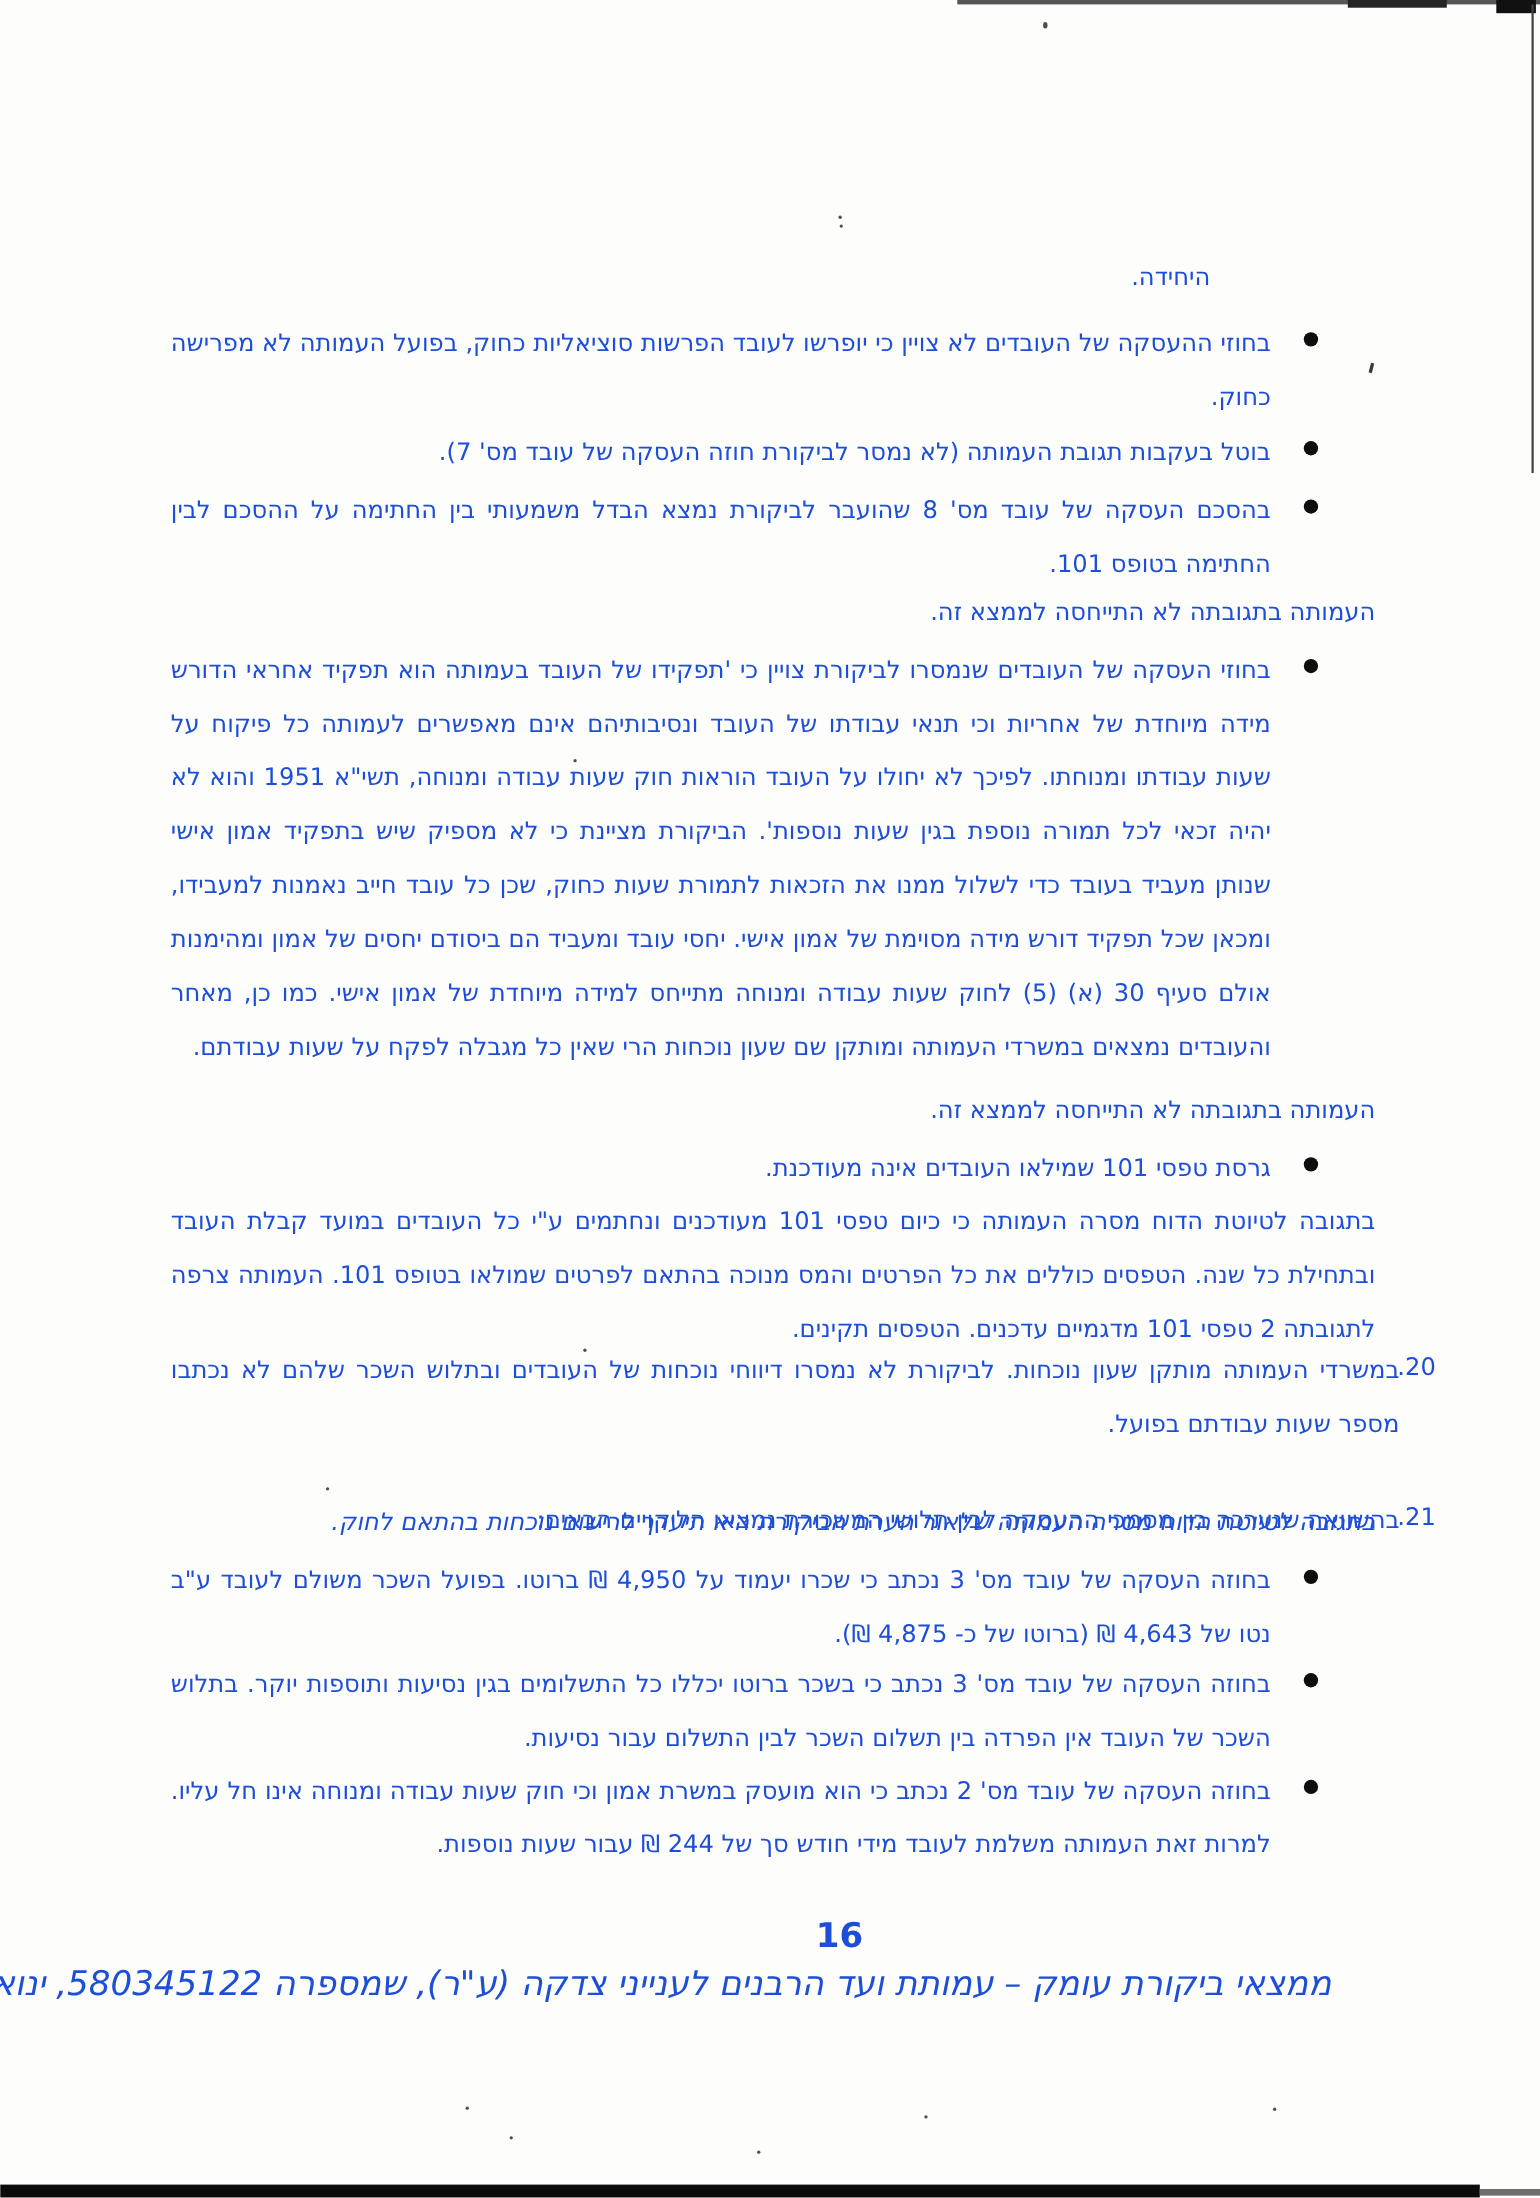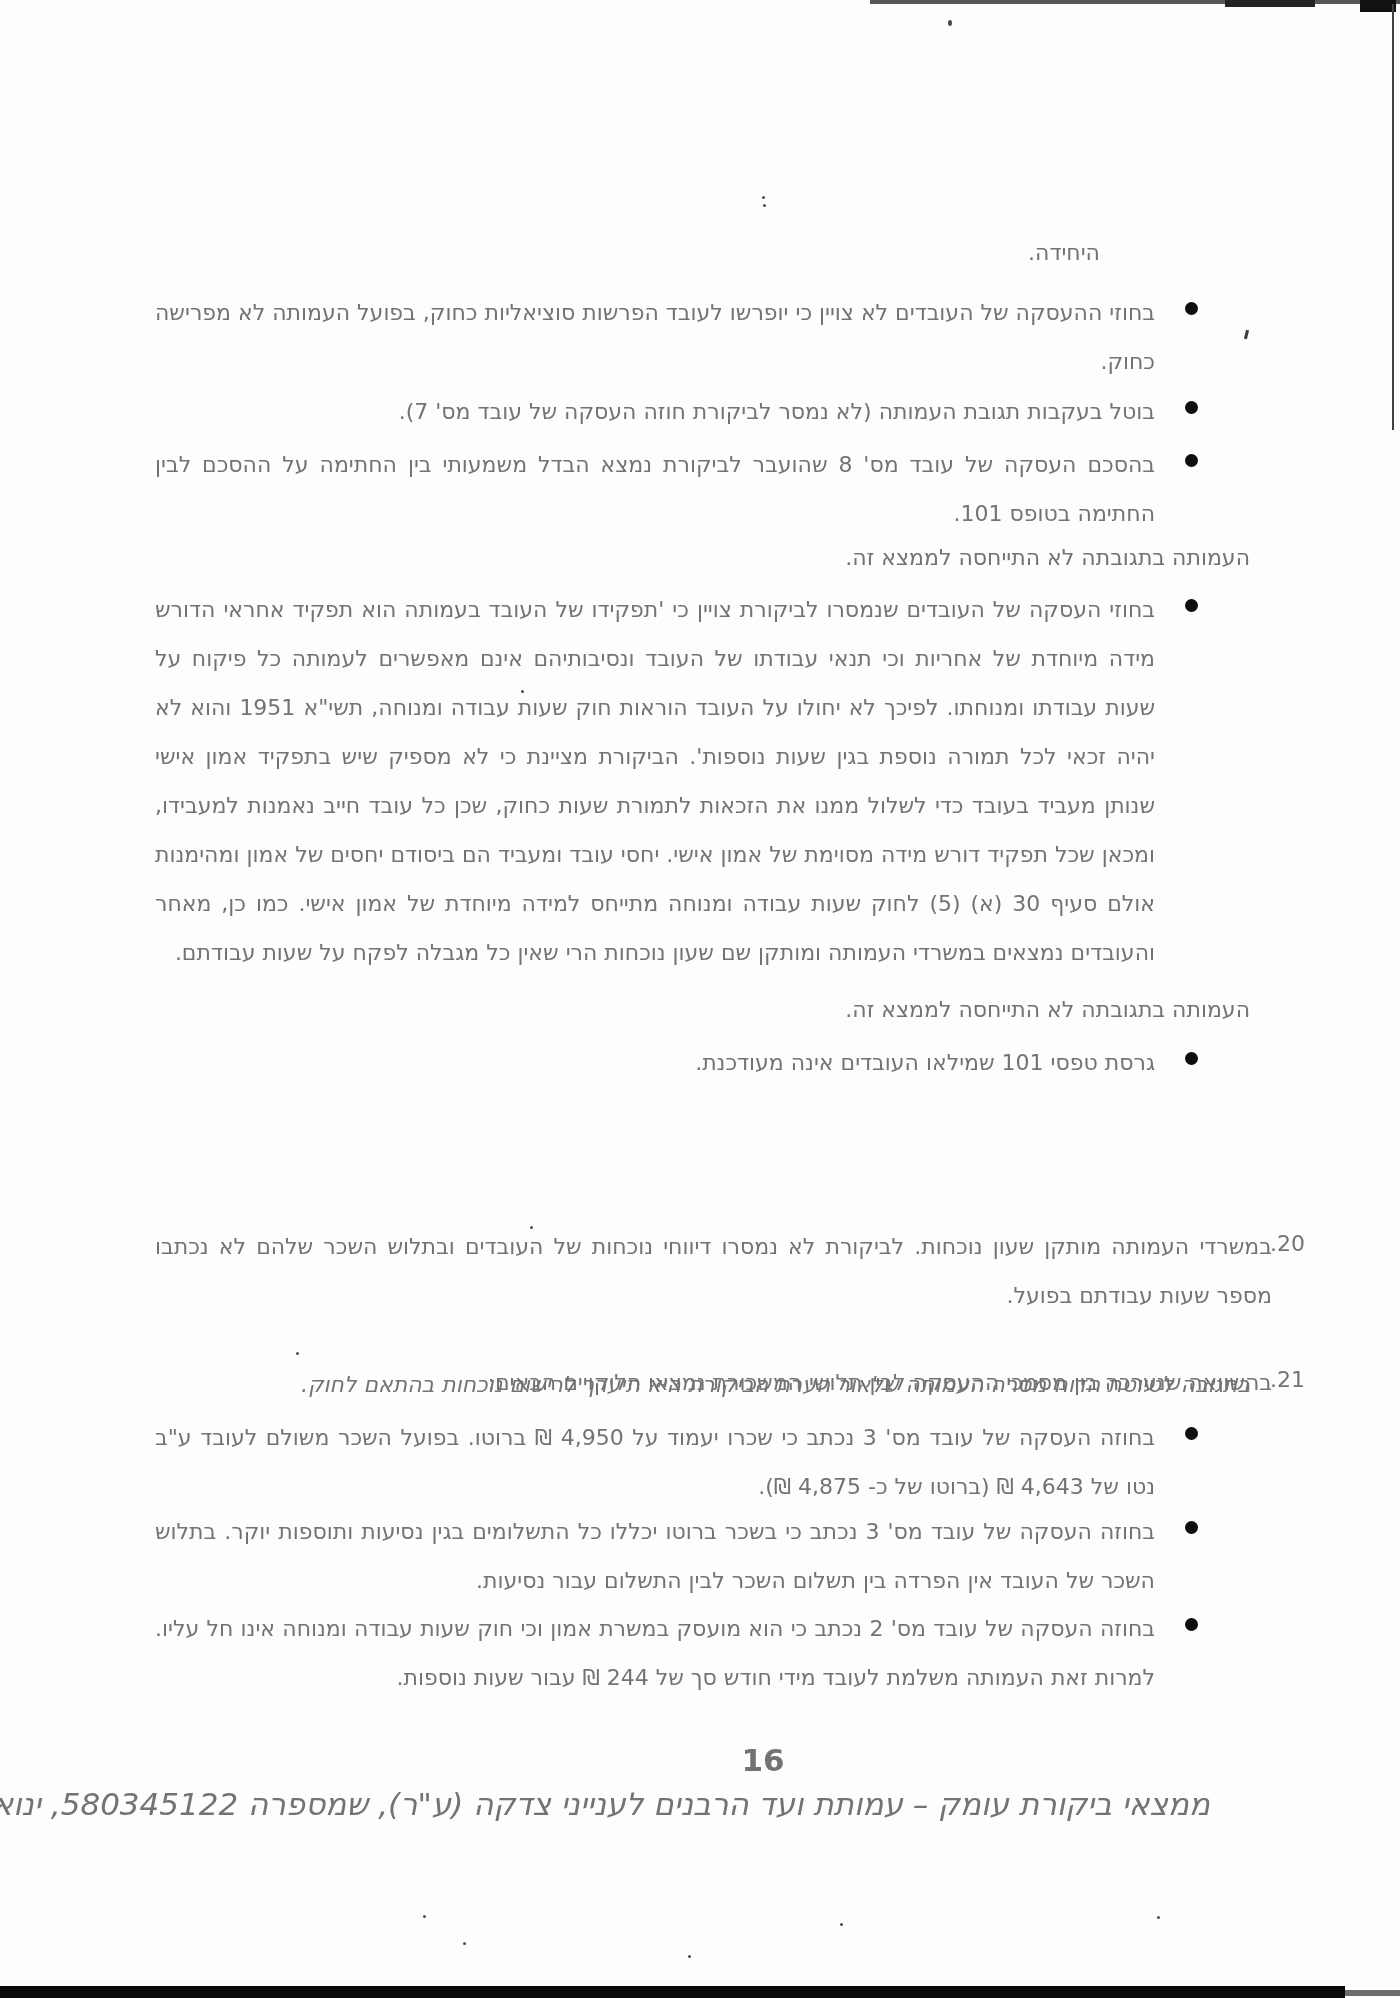--- a/index.html
+++ b/index.html
@@ -2,21 +2,21 @@
 <html lang="he"><head>
 <meta charset="utf-8">
 <style>
   html,body{margin:0;padding:0;background:#ffffff;}
   .page{
     position:relative;
     width:1400px;height:1998px;
     background:#fdfdfc;
     font-family:"DejaVu Sans",sans-serif;
     direction:rtl;
-    color:#737373;
+    color:#1d4ed8;
     overflow:hidden;
   }
   .txt{font-size:22px;line-height:49px;text-align:justify;text-justify:inter-word;}
   .single{text-align:right;}
   
   .bullet{position:absolute;right:200px;width:1045px;}
   .bullet .dot{
     position:absolute;right:2px;top:14px;
     width:13px;height:13px;border-radius:50%;background:#0e0e0e;
   }
@@ -95,20 +95,21 @@
     <div class="btxt txt">בחוזי העסקה של העובדים שנמסרו לביקורת צויין כי 'תפקידו של העובד בעמותה הוא תפקיד אחראי הדורש מידה מיוחדת של אחריות וכי תנאי עבודתו של העובד ונסיבותיהם אינם מאפשרים לעמותה כל פיקוח על שעות עבודתו ומנוחתו. לפיכך לא יחולו על העובד הוראות חוק שעות עבודה ומנוחה, תשי"א 1951 והוא לא יהיה זכאי לכל תמורה נוספת בגין שעות נוספות'. הביקורת מציינת כי לא מספיק שיש בתפקיד אמון אישי שנותן מעביד בעובד כדי לשלול ממנו את הזכאות לתמורת שעות כחוק, שכן כל עובד חייב נאמנות למעבידו, ומכאן שכל תפקיד דורש מידה מסוימת של אמון אישי. יחסי עובד ומעביד הם ביסודם יחסים של אמון ומהימנות אולם סעיף 30 (א) (5) לחוק שעות עבודה ומנוחה מתייחס למידה מיוחדת של אמון אישי. כמו כן, מאחר והעובדים נמצאים במשרדי העמותה ומותקן שם שעון נוכחות הרי שאין כל מגבלה לפקח על שעות עבודתם.</div>
   </div>
 
   <div class="flush txt single" style="top:985px;">העמותה בתגובתה לא התייחסה לממצא זה.</div>
 
   <div class="bullet" style="top:1038px;">
     <span class="dot"></span>
     <div class="btxt txt">גרסת טפסי 101 שמילאו העובדים אינה מעודכנת.</div>
   </div>
 
+  <div class="flush txt" style="top:1086px;">בתגובה לטיוטת הדוח מסרה העמותה כי כיום טפסי 101 מעודכנים ונחתמים ע"י כל העובדים במועד קבלת העובד ובתחילת כל שנה. הטפסים כוללים את כל הפרטים והמס מנוכה בהתאם לפרטים שמולאו בטופס 101. העמותה צרפה לתגובתה 2 טפסי 101 מדגמיים עדכנים. הטפסים תקינים.</div>
 
   <div class="numbered" style="top:1222px;">
     <span class="num">20.</span>
     <div class="ntxt txt">במשרדי העמותה מותקן שעון נוכחות. לביקורת לא נמסרו דיווחי נוכחות של העובדים ובתלוש השכר שלהם לא נכתבו מספר שעות עבודתם בפועל.</div>
   </div>
 
   <div class="flush txt single" style="top:1360px;font-style:italic;">בתגובה לטיוטת הדוח מסרה העמותה שלאור הערת הביקורת היא תיערך לרישום נוכחות בהתאם לחוק.</div>
 
   <div class="numbered" style="top:1358px;">
     <span class="num">21.</span>

